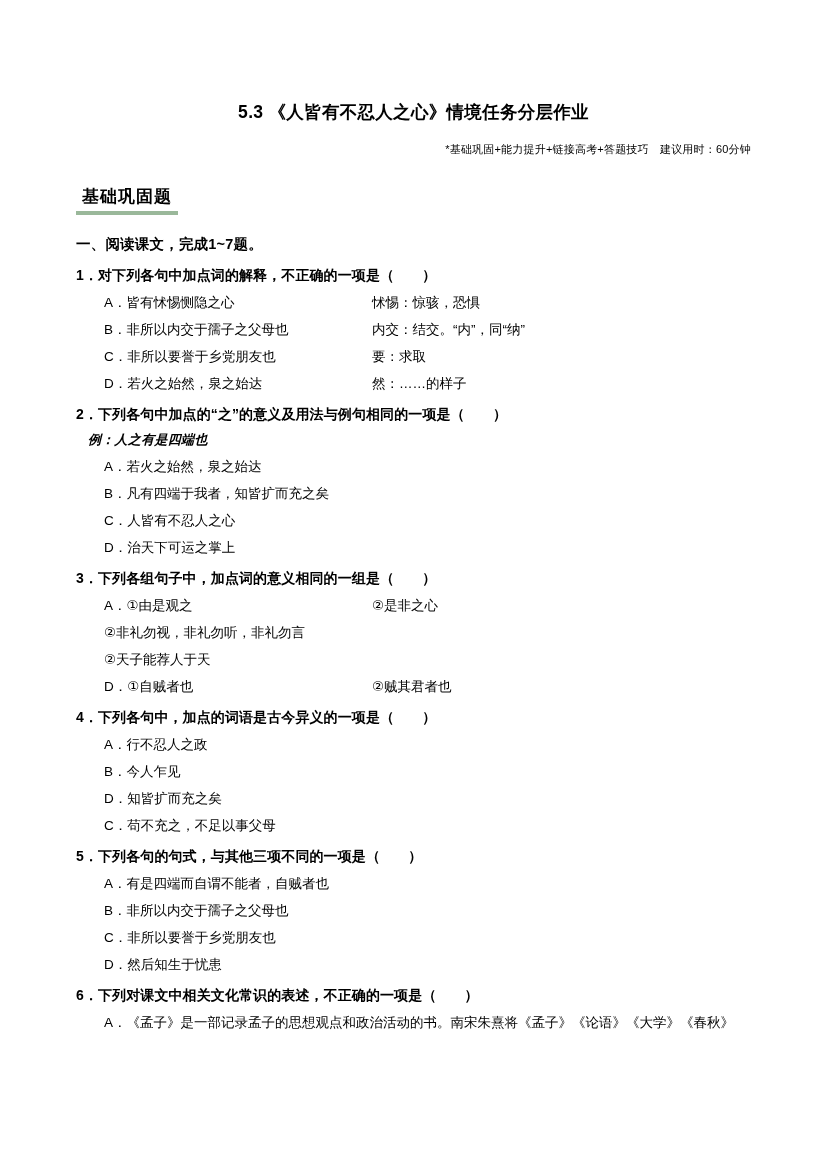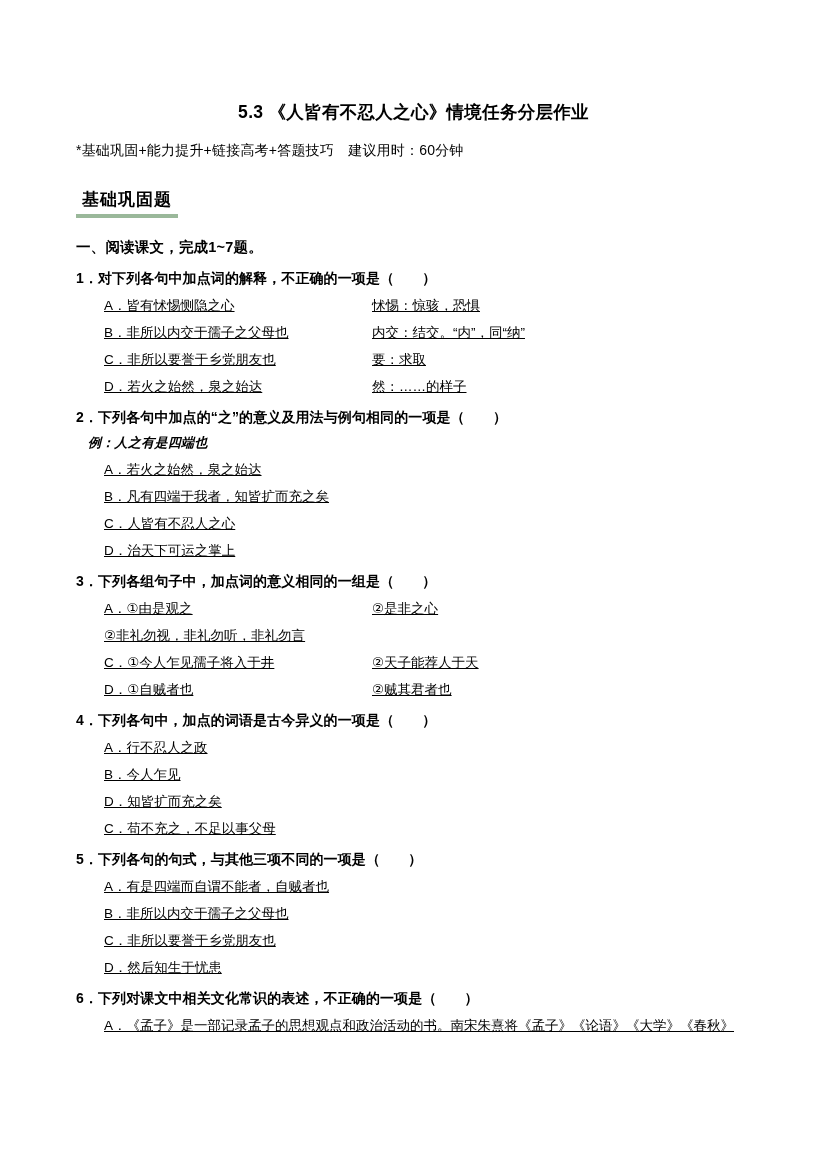--- a/index.html
+++ b/index.html
@@ -24,22 +24,22 @@
   }
   .doc-title {
     text-align: center;
     font-size: 17.5px;
     font-weight: bold;
     letter-spacing: 0.3px;
     margin: 20px 0 0 0;
     font-family: "Liberation Sans", "DejaVu Sans", sans-serif;
   }
   .doc-subtitle {
-    text-align: left;
-    font-size: 14px;
+    text-align: right;
+    font-size: 11px;
     margin: 18px 0 0 0;
     font-family: "Liberation Sans", "DejaVu Sans", sans-serif;
     letter-spacing: 0.2px;
   }
   .section-heading-wrap {
     margin: 28px 0 0 0;
     display: flex;
     align-items: center;
   }
   .section-heading {
@@ -73,21 +73,20 @@
     font-family: "Liberation Serif", "DejaVu Serif", serif;
     margin: 7px 0 0 12px;
     letter-spacing: 0.3px;
   }
   .opt {
     font-size: 13.5px;
     margin: 9px 0 0 28px;
     font-family: "Liberation Sans", "DejaVu Sans", sans-serif;
     display: flex;
     align-items: baseline;
-    text-decoration: underline;
   }
   .opt .opt-main {
     display: inline-block;
   }
   .opt.two-col .opt-main {
     width: 268px;
     flex: 0 0 268px;
   }
   .opt.two-col-wide .opt-main {
     width: 268px;
@@ -147,21 +146,20 @@
 
   <div class="q-stem">3．下列各组句子中，加点词的意义相同的一组是（　　）</div>
   <div class="opt two-col-wide">
     <span class="opt-main">A．①由是观之</span>
     <span class="opt-second">②是非之心</span>
   </div>
   <div class="opt two-col-wide">
     <span class="opt-second">②非礼勿视，非礼勿听，非礼勿言</span>
   </div>
   <div class="opt two-col-wide">
-    <span class="opt-main">C．①今人乍见孺子将入于井</span>
     <span class="opt-second">②天子能荐人于天</span>
   </div>
   <div class="opt two-col-wide">
     <span class="opt-main">D．①自贼者也</span>
     <span class="opt-second">②贼其君者也</span>
   </div>
 
   <div class="q-stem">4．下列各句中，加点的词语是古今异义的一项是（　　）</div>
   <div class="opt">
     <span class="opt-main">A．行不忍人之政</span>

